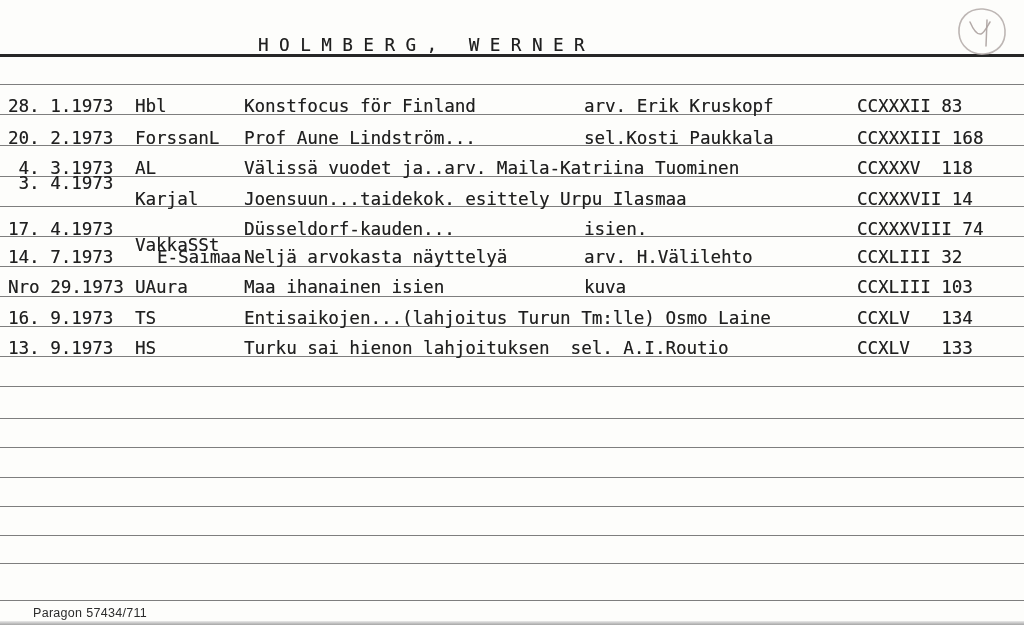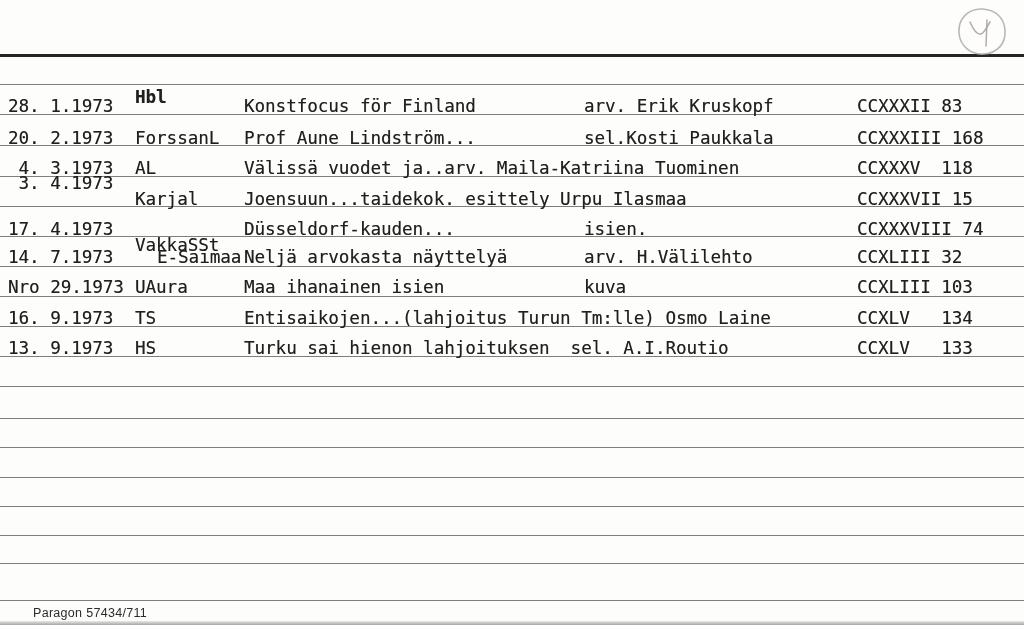--- a/index.html
+++ b/index.html
@@ -44,20 +44,21 @@
   .scan-edge-bottom {
     position:absolute; left:0; bottom:0; width:1024px; height:4px;
     background:linear-gradient(#e9e9e9,#a5a5a5);
   }
 </style>
 </head>
 <body>
 
 <div class="card">
 
+  <div class="type header-title">H O L M B E R G ,   W E R N E R</div>
 
   <div class="header-rule"></div>
 
   <div id="rules">
       <div class="rule" style="top: 84px;"></div>
       <div class="rule" style="top: 114px;"></div>
       <div class="rule" style="top: 145px;"></div>
       <div class="rule" style="top: 176px;"></div>
       <div class="rule" style="top: 206px;"></div>
       <div class="rule" style="top: 236px;"></div>
@@ -71,21 +72,21 @@
       <div class="rule" style="top: 477px;"></div>
       <div class="rule" style="top: 506px;"></div>
       <div class="rule" style="top: 535px;"></div>
       <div class="rule" style="top: 563px;"></div>
       <div class="rule" style="top: 600px;"></div>
     </div>
 
   <div id="rows">
   <div>
     <span class="type col-date" style="top: 95px;">28. 1.1973</span>
-    <span class="type col-source" style="top: 86px; font-weight: bold;">Hbl</span>
+    <span class="type col-source" style="top: 95px;">Hbl</span>
     <span class="type col-title" style="top: 95px;">Konstfocus för Finland</span>
     <span class="type col-credit" style="top: 95px;">arv. Erik Kruskopf</span>
     <span class="type col-ref" style="top: 95px;">CCXXXII 83</span>
   </div>
 
   <div>
     <span class="type col-date" style="top: 127px;">20. 2.1973</span>
     <span class="type col-source" style="top: 127px;">ForssanL</span>
     <span class="type col-title" style="top: 127px;">Prof Aune Lindström...</span>
     <span class="type col-credit" style="top: 127px;">sel.Kosti Paukkala</span>
@@ -98,21 +99,21 @@
     <span class="type col-title" style="top: 157px;">Välissä vuodet ja..arv. Maila-Katriina Tuominen</span>
 
     <span class="type col-ref" style="top: 157px;">CCXXXV  118</span>
   </div>
 
   <div>
     <span class="type col-date" style="top: 172px;"> 3. 4.1973</span>
     <span class="type col-source" style="top: 188px;">Karjal</span>
     <span class="type col-title" style="top: 188px;">Joensuun...taidekok. esittely Urpu Ilasmaa</span>
 
-    <span class="type col-ref" style="top: 188px;">CCXXXVII 15</span>
+    <span class="type col-ref" style="top: 188px;">CCXXXVII 14</span>
   </div>
 
   <div>
     <span class="type col-date" style="top: 218px;">17. 4.1973</span>
     <span class="type col-source" style="top: 218px; margin-top: 16px;">VakkaSSt</span>
     <span class="type col-title" style="top: 218px;">Düsseldorf-kauden...</span>
     <span class="type col-credit" style="top: 218px;">isien.</span>
     <span class="type col-ref" style="top: 218px;">CCXXXVIII 74</span>
   </div>
 

